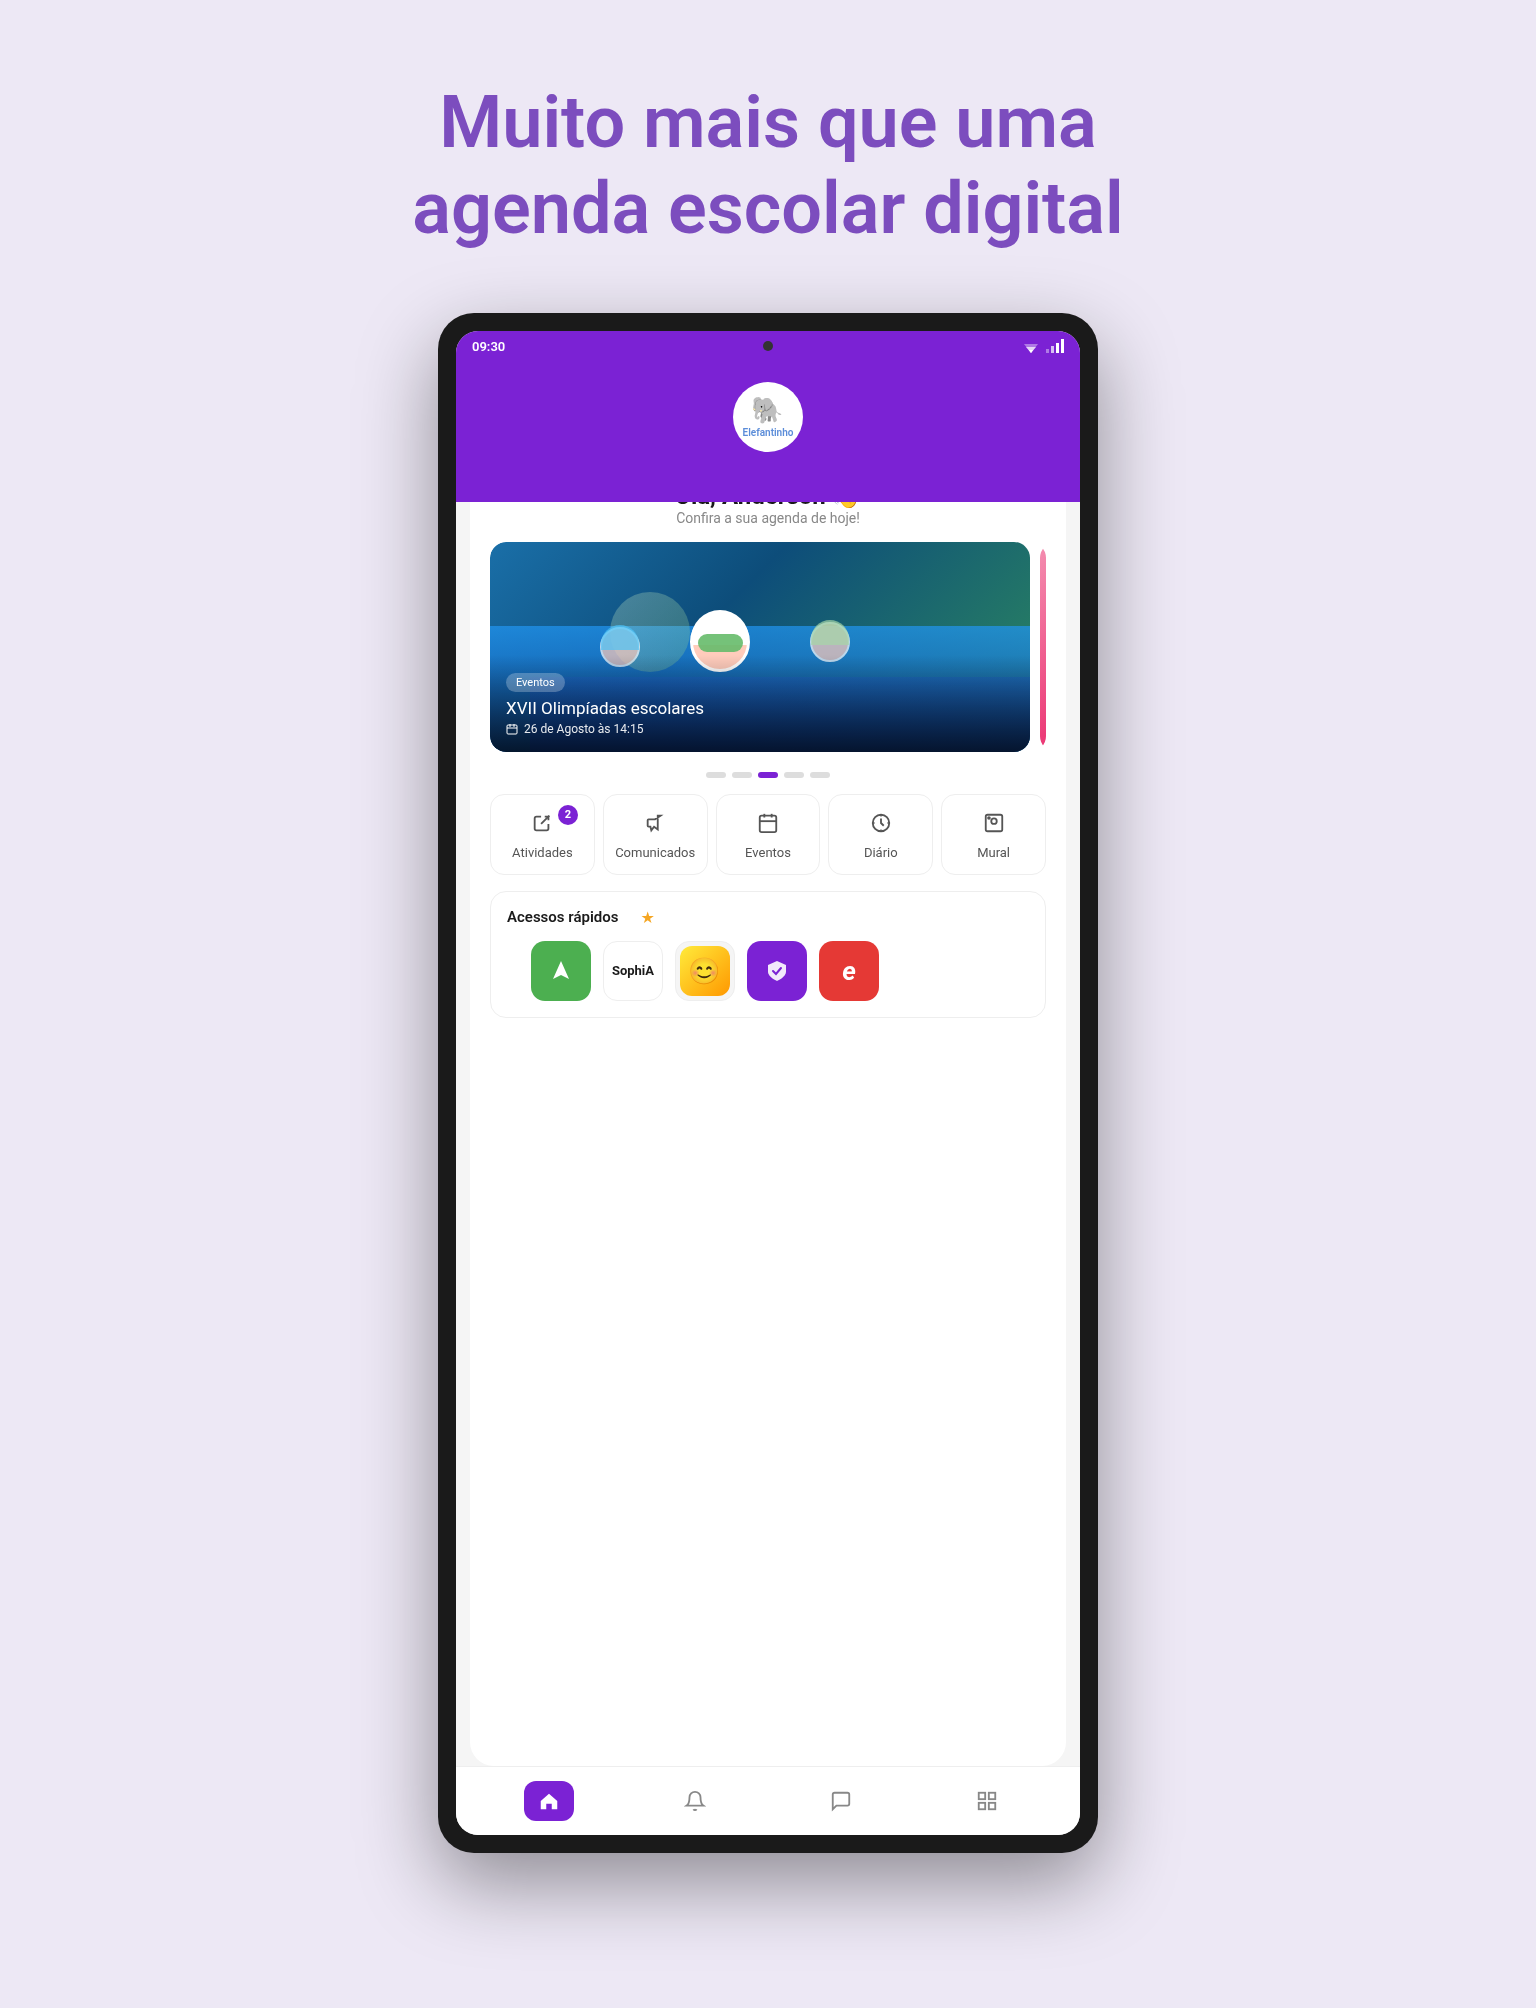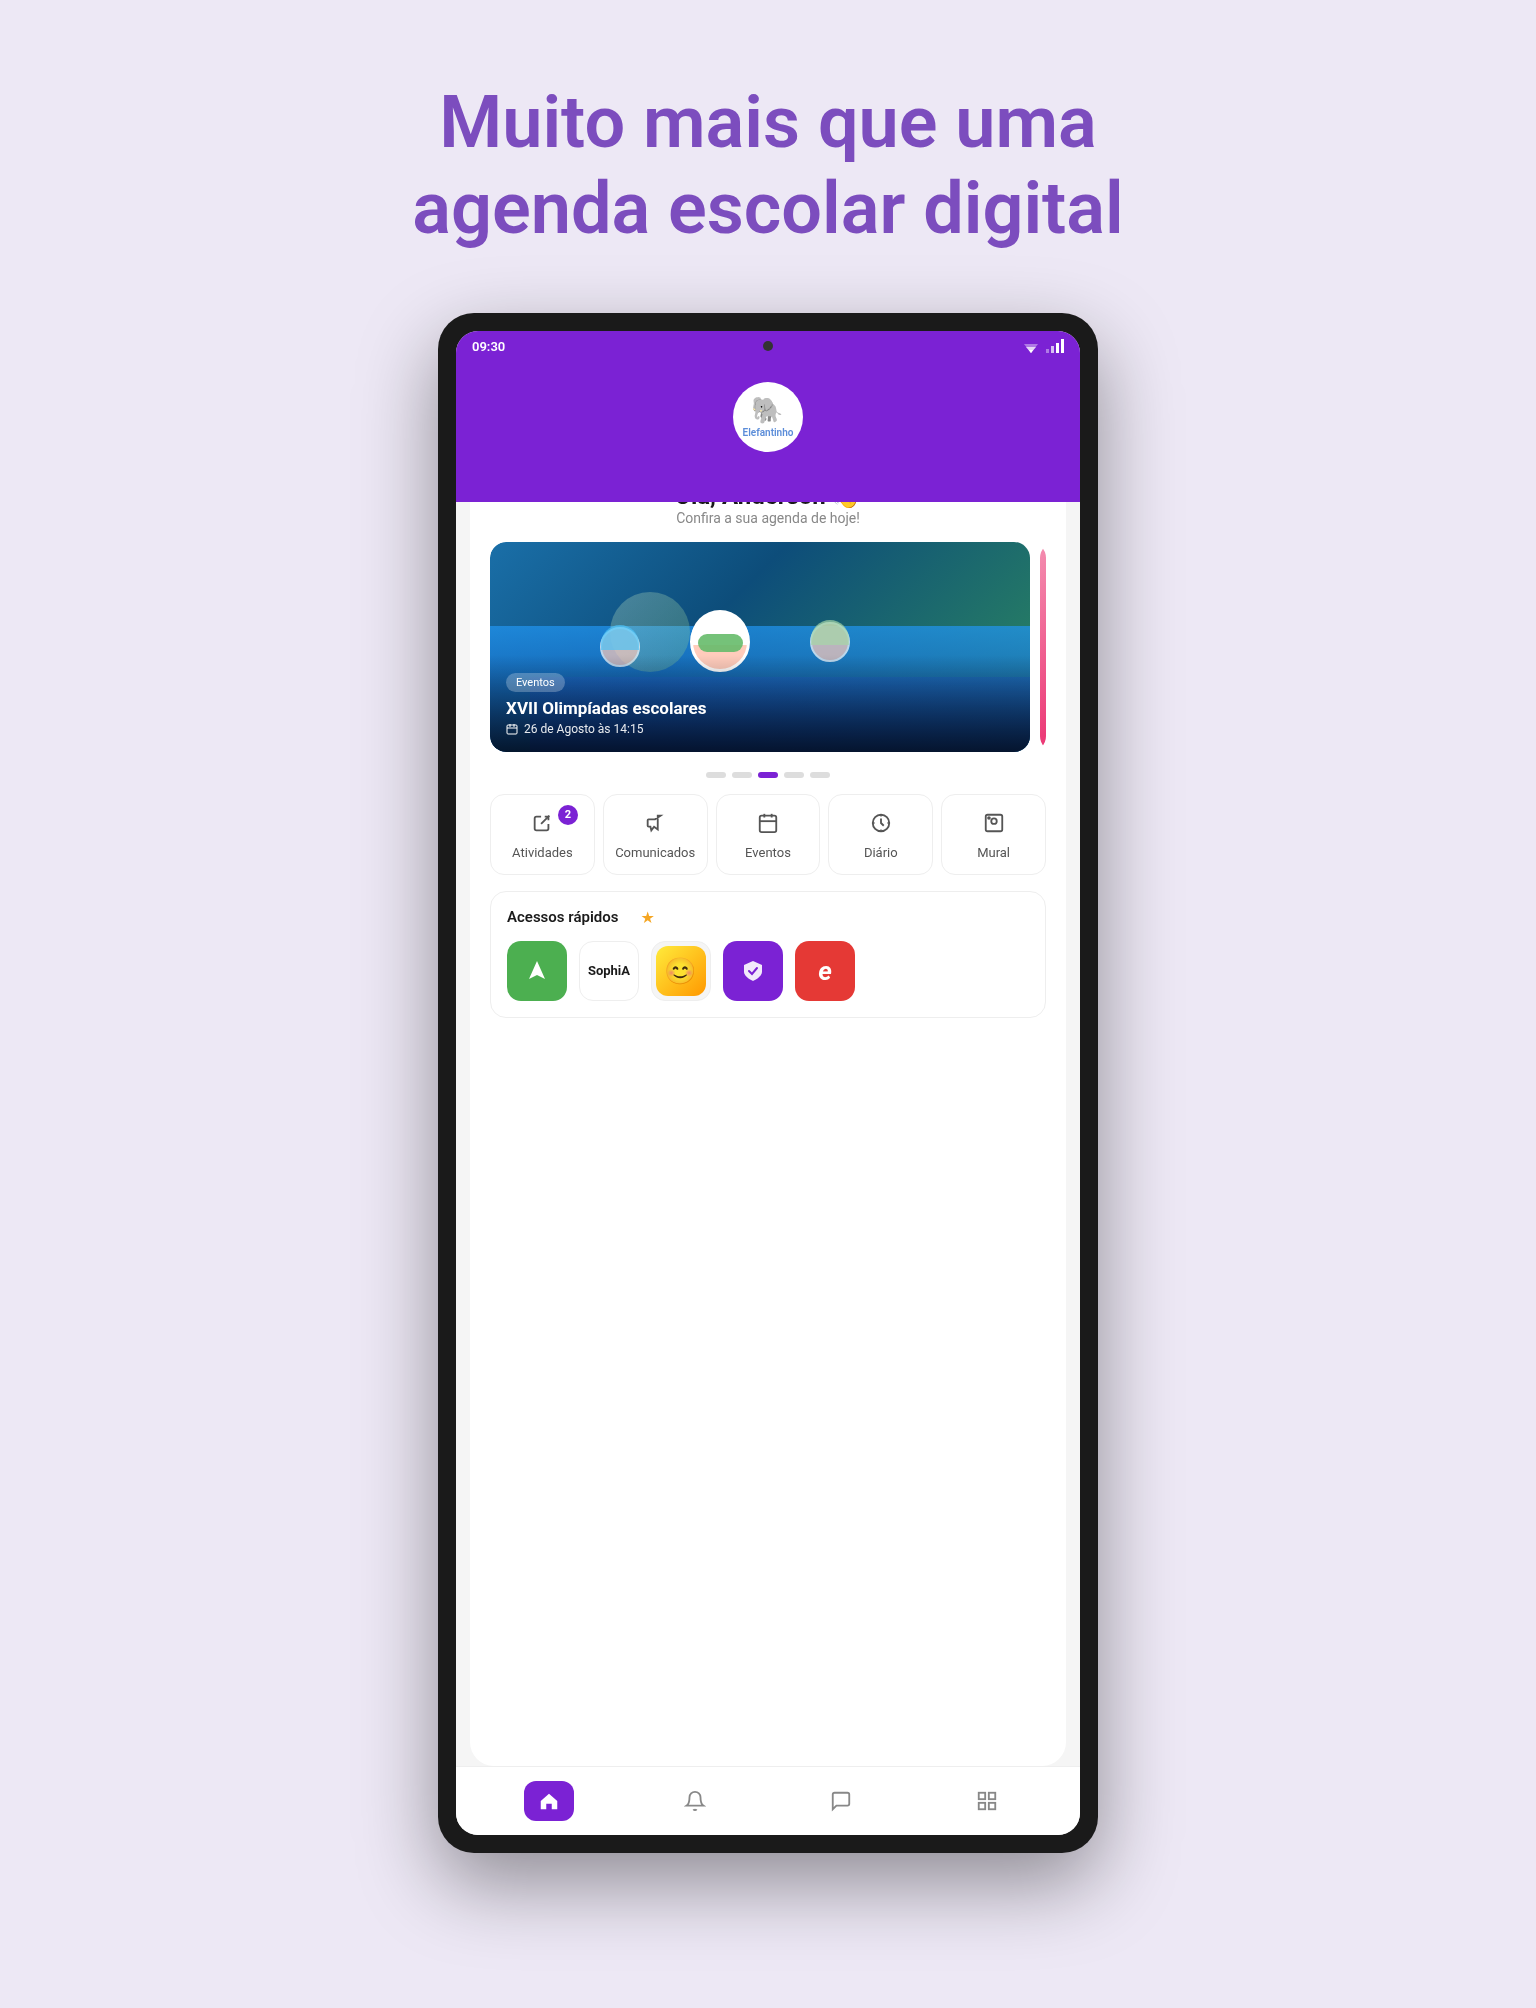--- a/index.html
+++ b/index.html
@@ -207,21 +207,21 @@
       color: white;
       font-size: 11px;
       padding: 3px 10px;
       border-radius: 20px;
       display: inline-block;
       margin-bottom: 6px;
     }
 
     .event-title {
       font-size: 17px;
-      font-weight: 700;
+      font-weight: 400;
       color: white;
     }
 
     .event-date {
       font-size: 12px;
       color: rgba(255,255,255,0.9);
       margin-top: 4px;
       display: flex;
       align-items: center;
       gap: 6px;
@@ -329,20 +329,21 @@
     }
 
     .star-icon {
       color: #f5a623;
       font-size: 16px;
     }
 
     .app-icons {
       display: flex;
       gap: 12px;
+      margin-left: 24px;
     }
 
     .app-icon {
       width: 60px;
       height: 60px;
       border-radius: 14px;
       display: flex;
       align-items: center;
       justify-content: center;
       font-size: 24px;

